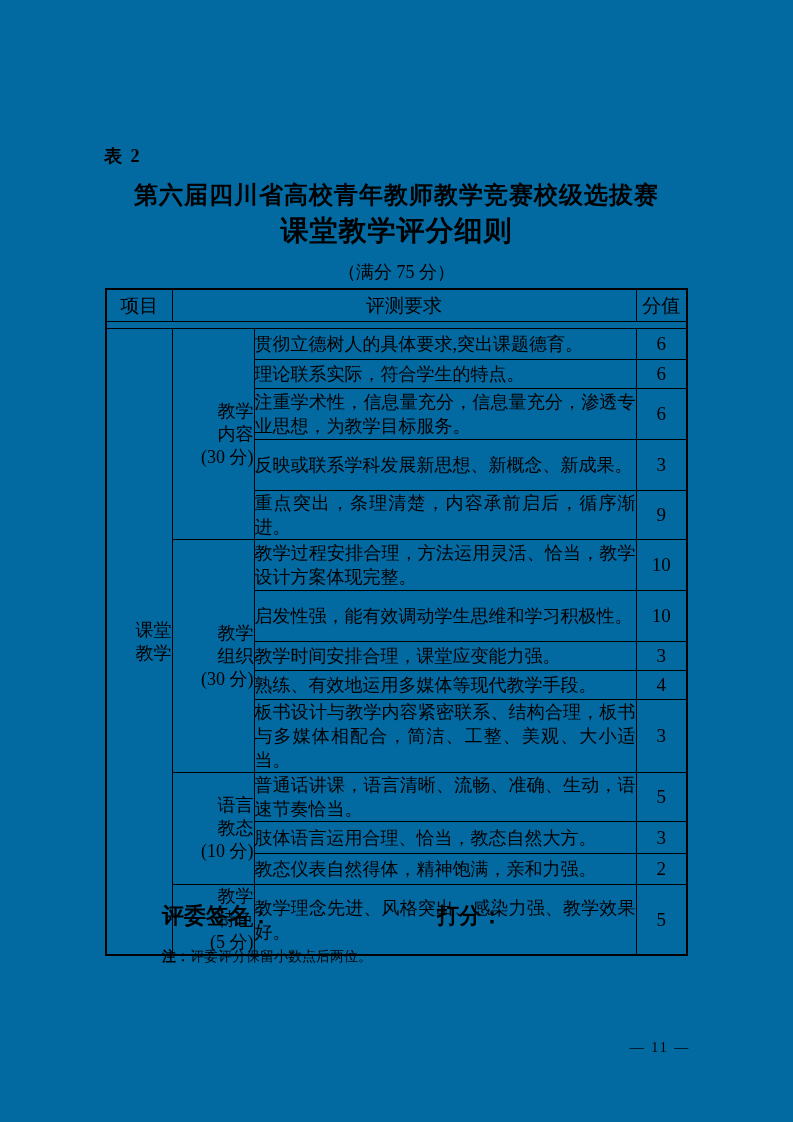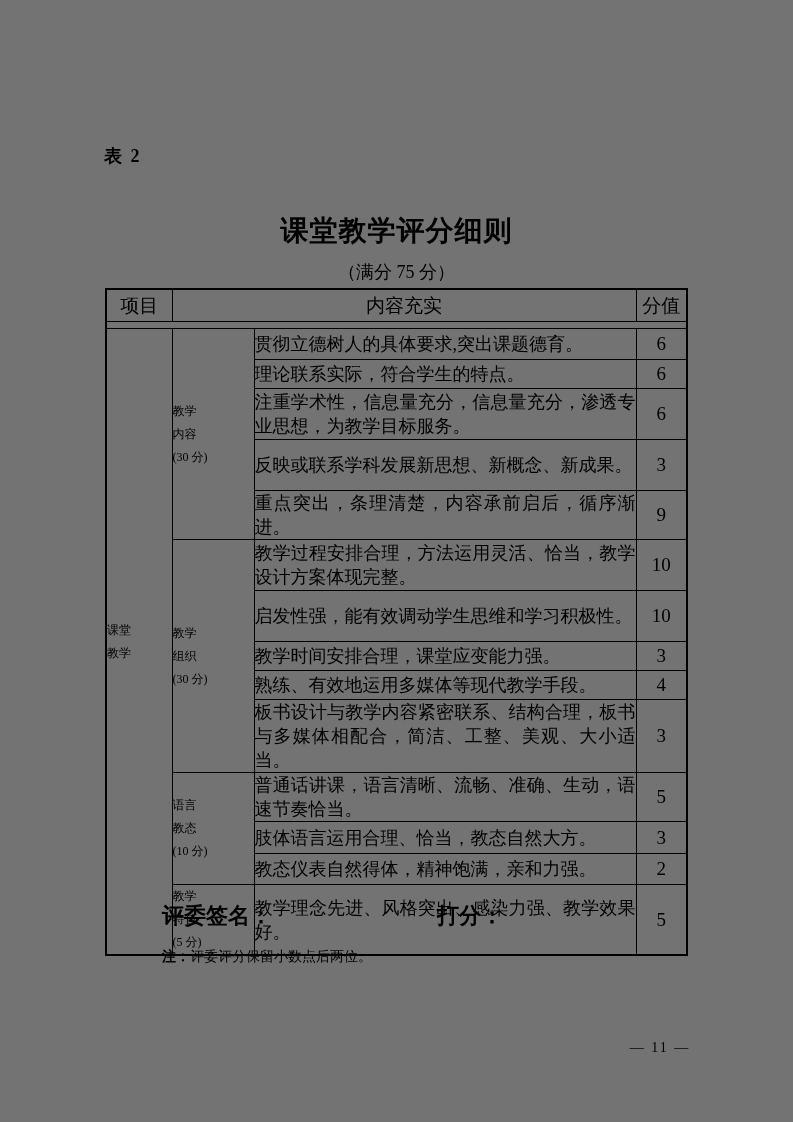--- a/index.html
+++ b/index.html
@@ -1,21 +1,21 @@
 <!DOCTYPE html>
 <html><head>
 <meta charset="utf-8">
 <style>
   html,body{margin:0;padding:0;}
   body{background:#888;}
   .page{
     position:relative;
     width:793px;height:1122px;
     margin:0 auto;
-    background:#737373;
+    background:#0369a1;
     color:#000;
     font-family:"Liberation Serif","DejaVu Serif",serif;
     overflow:hidden;
   }
   .abs{position:absolute;}
   .table-label{left:104px;top:144px;font-size:18px;font-weight:700;letter-spacing:2px;}
   .title1{left:0;top:179px;width:100%;text-align:center;font-size:24px;font-weight:700;letter-spacing:1px;}
   .title2{left:0;top:212px;width:100%;text-align:center;font-size:28px;font-weight:700;letter-spacing:1px;}
   .subtitle{left:0;top:260px;width:100%;text-align:center;font-size:18px;}
 
@@ -27,24 +27,24 @@
     font-size:18px;
   }
   table.rubric th, table.rubric td{
     border:1px solid #000;
     padding:0;
     vertical-align:middle;
   }
   tr.head th{height:31px;font-weight:400;font-size:19px;text-align:center;}
   tr.gap-row td{border-left:none;border-right:none;height:6px;padding:0;}
   td.item-cell, td.group-cell{
-    text-align:left;
+    text-align:right;
     white-space:pre-line;
     line-height:23px;
-    font-size:12px;
+    font-size:18px;
   }
   td.crit{
     padding:1px 5px 1px 7px;
     text-align:justify;
     text-justify:inter-ideograph;
     line-height:24px;
     margin-top:12px;
   }
   td.score{text-align:center;font-size:19px;}
   tr.rh28 td.crit, tr.rh28 td.score{height:28px;}
@@ -61,34 +61,35 @@
   .note-line{top:948px;left:162px;font-size:14px;}
   .note-prefix{font-weight:700;}
   .page-num{top:1040px;left:605px;width:110px;text-align:center;font-size:14px;letter-spacing:2px;}
 </style>
 </head>
 <body>
 
 <div class="page">
 
   <div class="abs table-label">表 2</div>
+  <div class="abs title1">第六届四川省高校青年教师教学竞赛校级选拔赛</div>
   <div class="abs title2">课堂教学评分细则</div>
   <div class="abs subtitle">（满分 75 分）</div>
 
   <table class="rubric">
     <colgroup>
       <col style="width:66px">
         <col style="width:82px">
         <col style="width:382px">
         <col style="width:51px">
     </colgroup>
     <tbody>
       <tr class="head">
         <th>项目</th>
-        <th colspan="2">内容充实</th>
+        <th colspan="2">评测要求</th>
         <th>分值</th>
       </tr>
       <tr class="gap-row">
           <td colspan="4"></td>
         </tr>
 
       <tr class="rh30">
         <td class="item-cell" rowspan="14">课堂
 教学</td>
         <td class="group-cell" rowspan="5">教学

